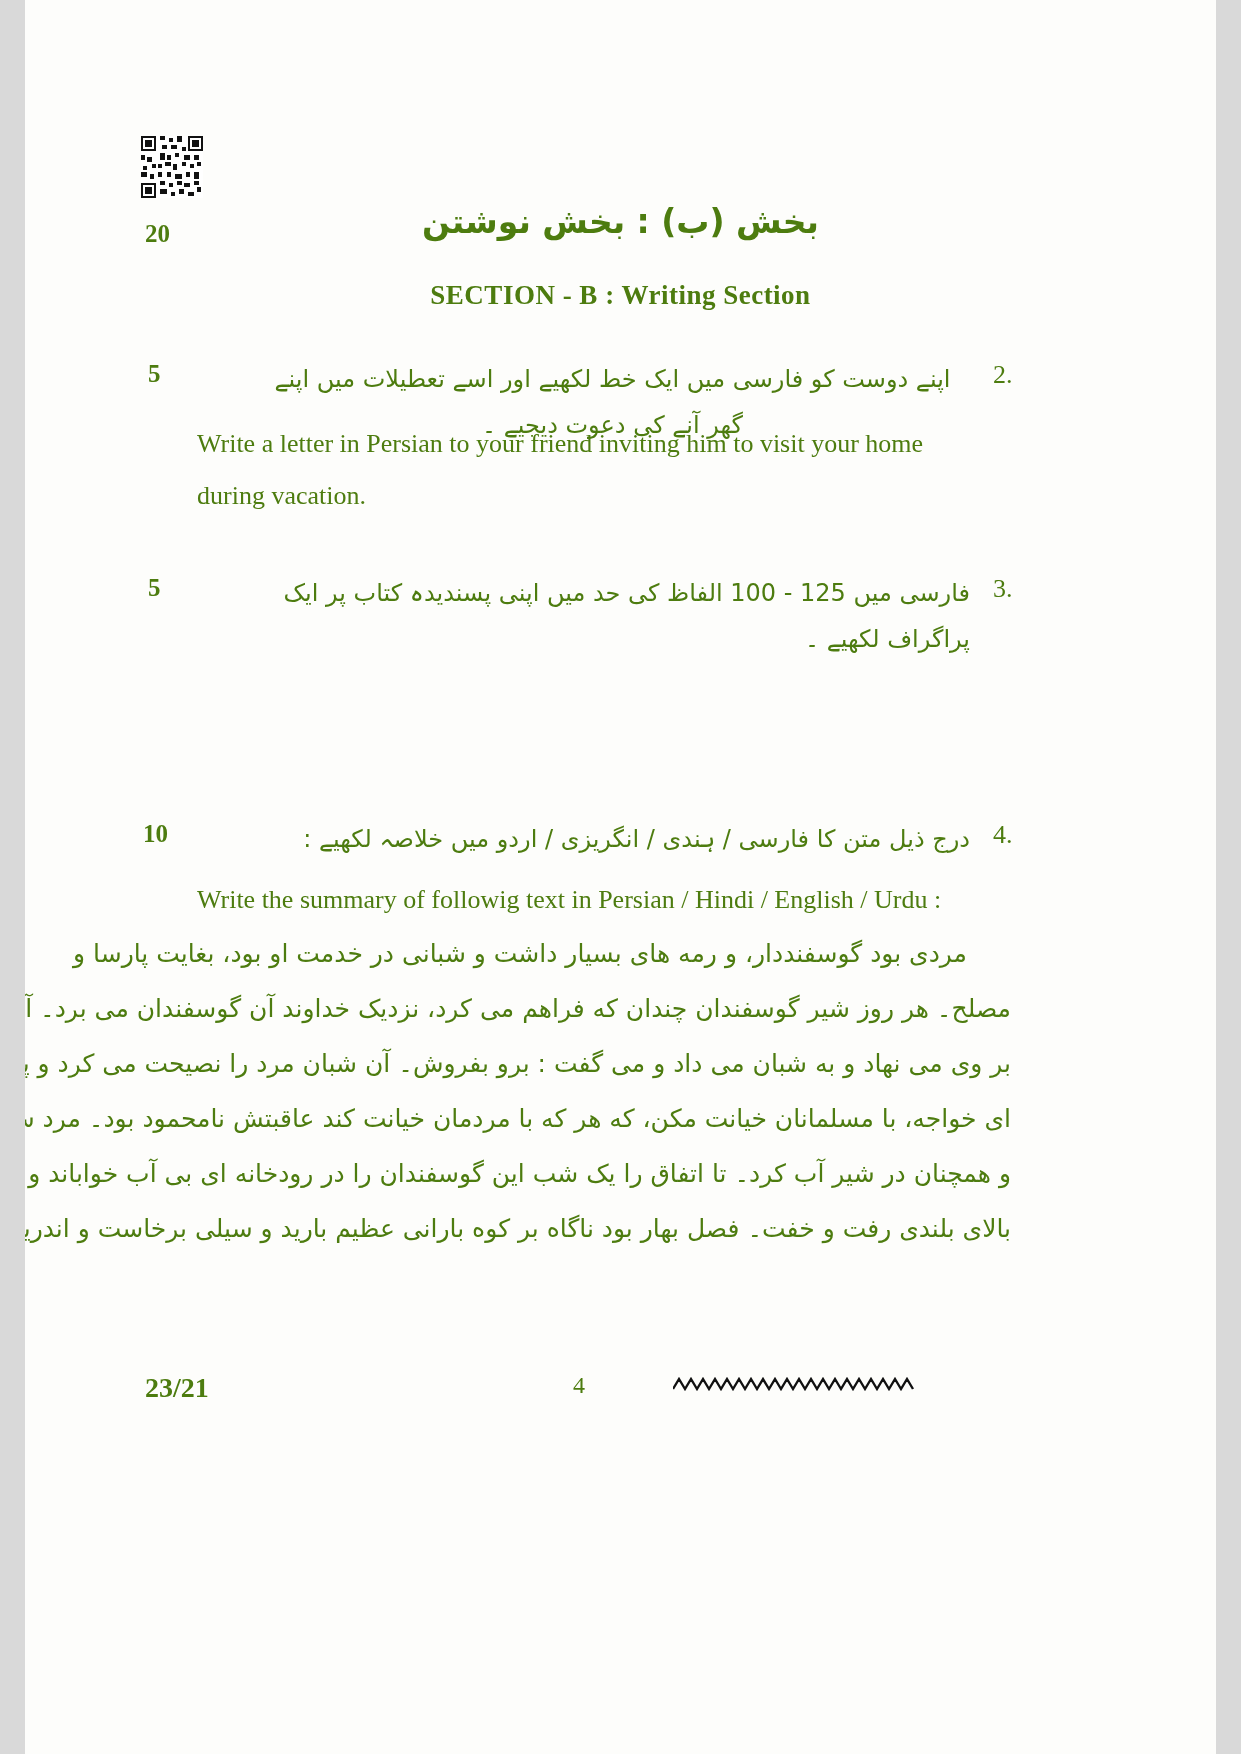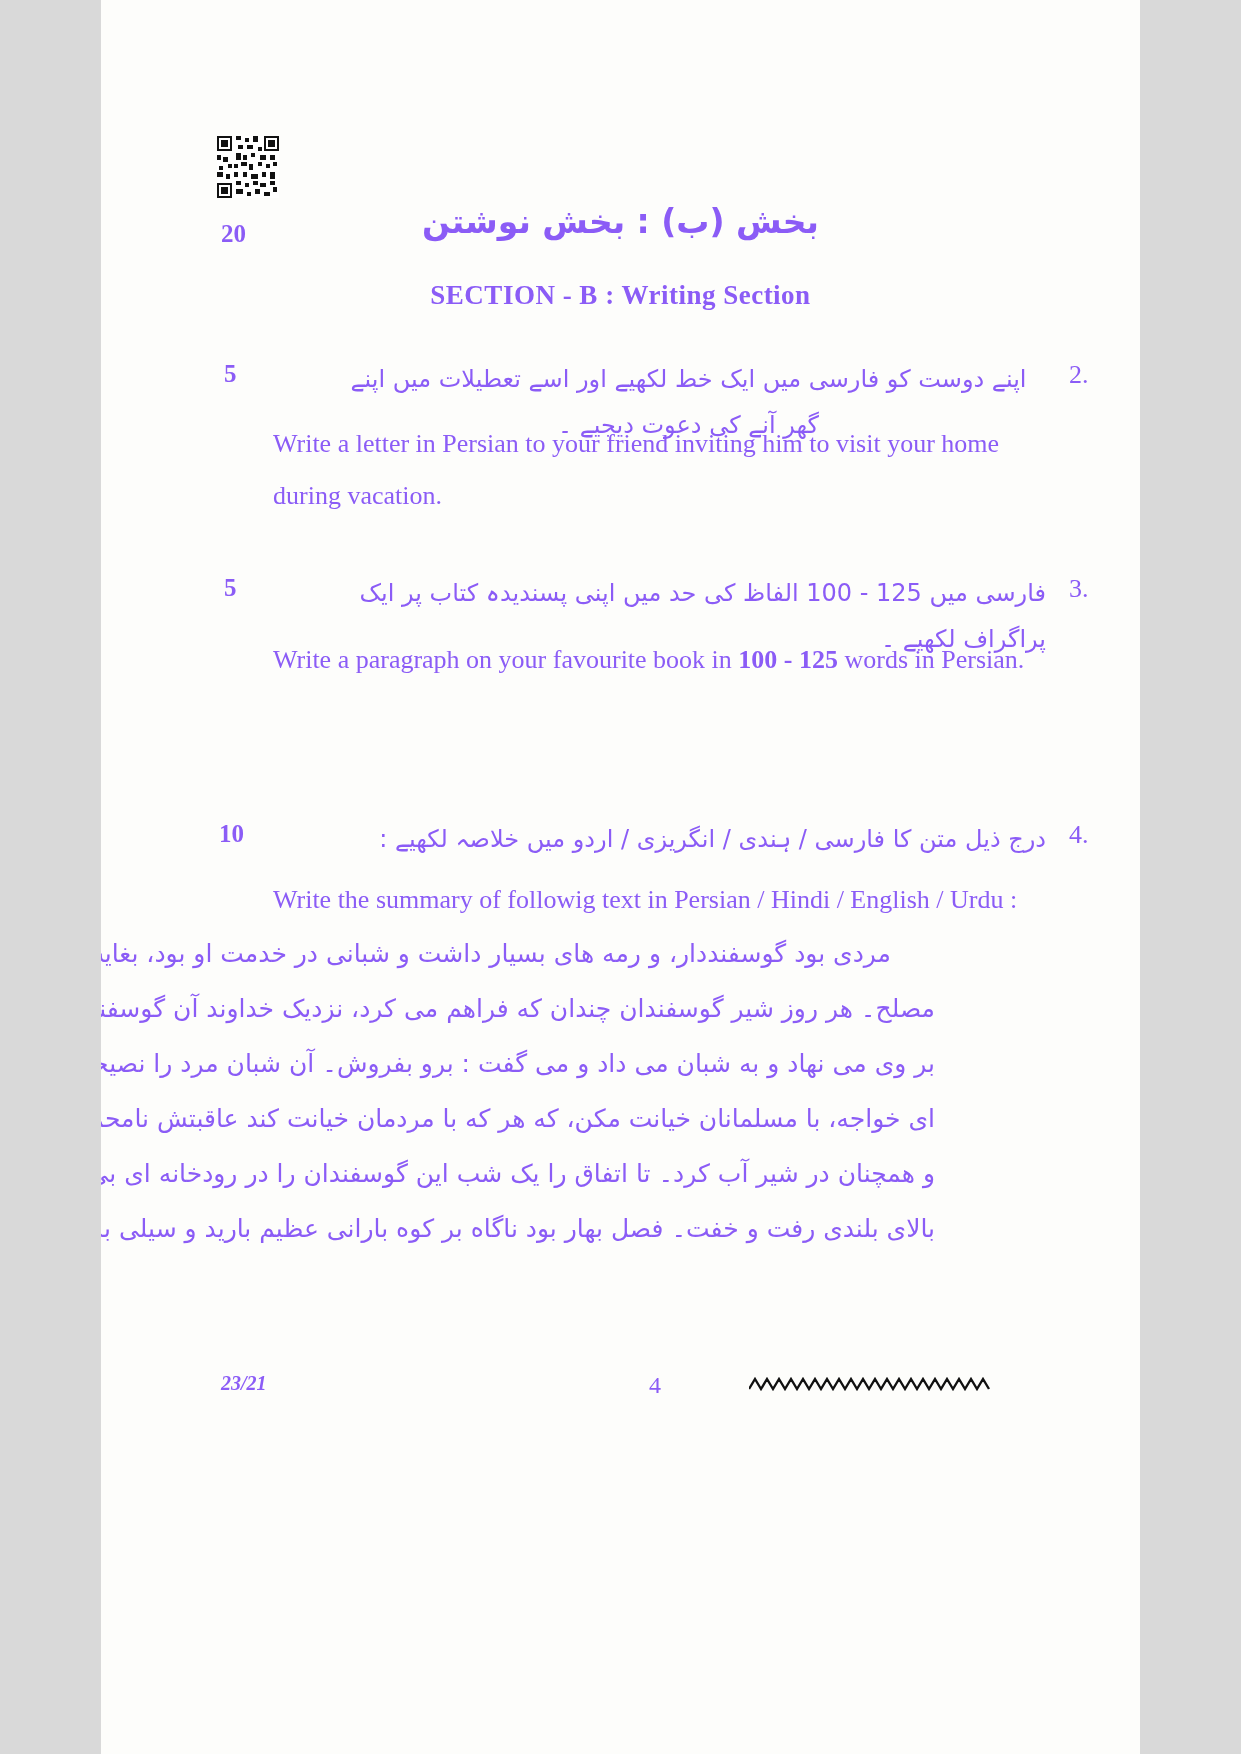--- a/index.html
+++ b/index.html
@@ -1,22 +1,22 @@
 <!DOCTYPE html>
 <html><head>
 <meta charset="utf-8">
 <style>
   html,body{margin:0;padding:0;background:#d9d9d9;}
   .page{
     position:relative;
-    width:1039px;height:1754px;
+    width:1191px;height:1754px;
     margin:0 auto;
     background:#fdfdfb;
     font-family:"Liberation Serif",serif;
-    color:#8b5cf6;
+    color:#4d7c0f;
     overflow:hidden;
   }
   .abs{position:absolute;}
   .bold{font-weight:bold;}
   .urdu{
     font-family:"DejaVu Sans",sans-serif;
     direction:rtl;
     unicode-bidi:isolate;
   }
   .qr{left:116px;top:136px;width:62px;height:62px;}
@@ -42,21 +42,21 @@
     font-size:26px;line-height:52px;
     text-align:left;
   }
   .passage{
     position:absolute;left:168px;right:205px;top:926px;
     font-size:25px;line-height:55px;
     text-align:right;
   }
   .passage .pline{white-space:nowrap;}
   .passage .indent{padding-right:44px;}
-  .footer-left{left:120px;top:1372px;font-size:20px;font-weight:bold;font-style:italic;}
+  .footer-left{left:120px;top:1372px;font-size:28px;font-weight:bold;}
   .footer-page{left:548px;top:1372px;font-size:24px;}
   .zigzag{left:648px;top:1376px;}
 </style>
 </head>
 <body>
 
 <div class="page">
 
   <div class="abs qr">
     <svg viewBox="0 0 29 29" width="62" height="62" shape-rendering="crispEdges" aria-hidden="true">
@@ -126,21 +126,20 @@
     </div>
     <div class="eng-para" style="top:62px;">Write a letter in Persian to your friend inviting him to visit your home during vacation.</div>
   </div>
 
   <div class="abs" style="left:0;top:570px;width:1241px;">
     <div class="qhead">
       <span class="marks" style="left:123px;top:4px;">5</span>
       <div class="urdu-line urdu" style="top:0;">فارسی میں ‎100 - 125‎ الفاظ کی حد میں اپنی پسندیدہ کتاب پر ایک پراگراف لکھیے ۔</div>
       <span class="qnum" style="left:968px;top:4px;">3.</span>
     </div>
-    <div class="eng-para" style="top:64px;"><span>Write a paragraph on your favourite book in </span><span class="bold">100 - 125</span><span> words in Persian.</span></div>
   </div>
 
   <div class="abs" style="left:0;top:780px;width:1241px;margin-top:36px;">
     <div class="qhead">
       <span class="marks" style="left:118px;top:4px;">10</span>
       <div class="urdu-line urdu" style="top:0;">درج ذیل متن کا فارسی / ہندی / انگریزی / اردو میں خلاصہ لکھیے :</div>
       <span class="qnum" style="left:968px;top:4px;">4.</span>
     </div>
     <div class="eng-para" style="top:58px;">Write the summary of followig text in Persian / Hindi / English / Urdu :</div>
   </div>

